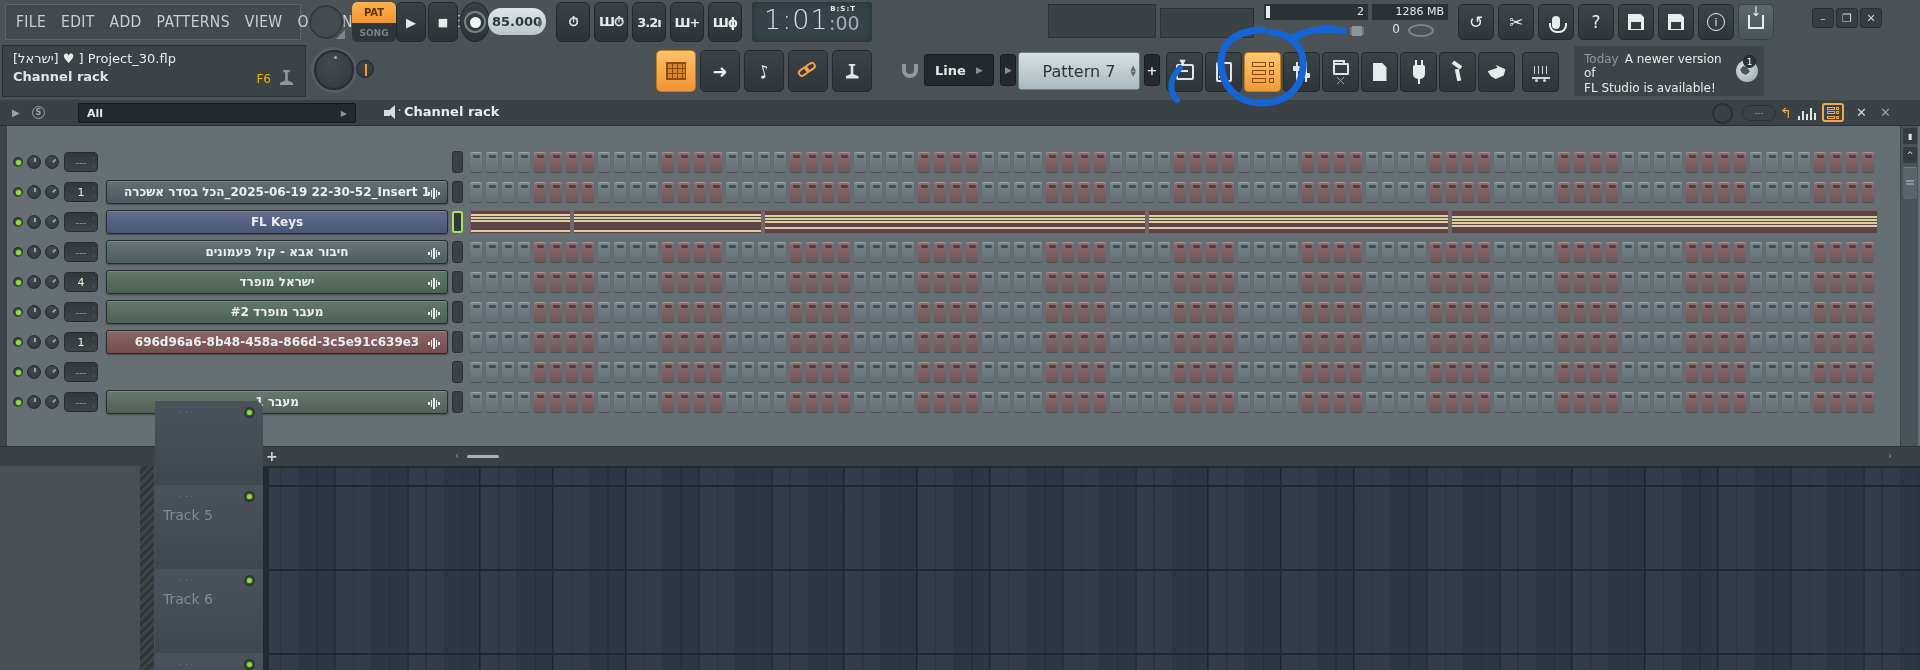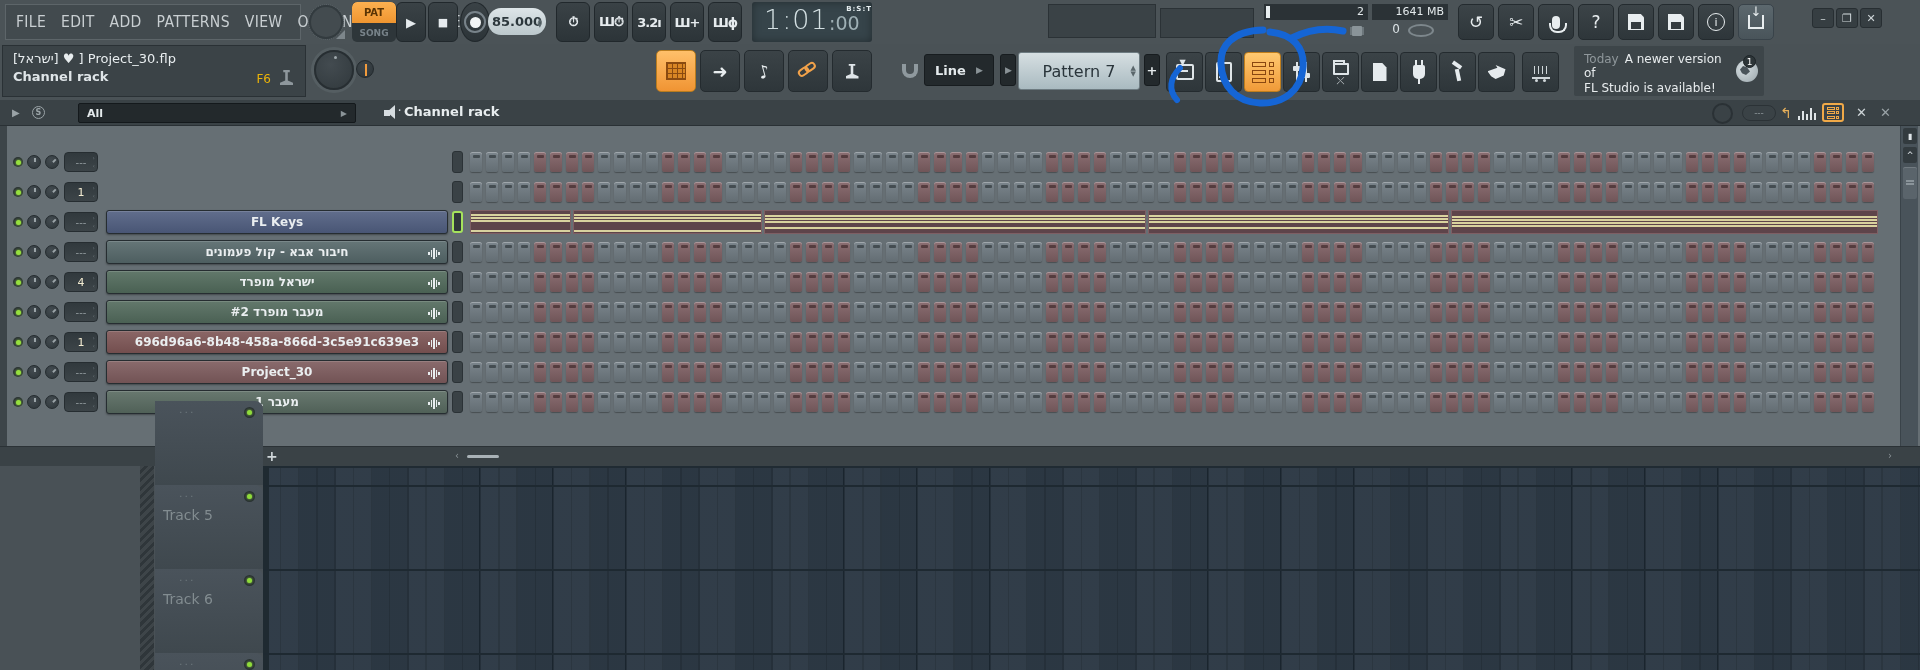--- a/index.html
+++ b/index.html
@@ -30,21 +30,21 @@
       background:linear-gradient(#dde5e8,#bcc8cc);color:#2c373c;font-size:13px;font-weight:bold;
       display:flex;align-items:center;justify-content:center;}
   .tempo .spin{position:absolute;right:4px;font-size:6px;line-height:5px;color:#5a666b;text-align:center;}
   .mini{font-size:13px;font-weight:bold;letter-spacing:-1px;}
   .timebox{position:absolute;left:752px;top:2px;width:120px;height:40px;background:#36444a;
       border:1px solid #26303
 
 5;border-radius:3px;box-shadow:inset 0 0 8px rgba(0,0,0,.35);}
   .time-main{position:absolute;left:12px;top:2px;font-size:27px;font-weight:200;color:#d3dfe2;letter-spacing:1px;}
   .time-sub{position:absolute;left:77px;top:10px;font-size:19px;color:#9fb0b5;}
-  .time-unit{position:absolute;right:0;top:3px;font-size:7px;font-weight:bold;color:#e6eef0;letter-spacing:1px;}
+  .time-unit{position:absolute;right:16px;top:3px;font-size:7px;font-weight:bold;color:#e6eef0;letter-spacing:1px;}
   .scope{position:absolute;background:#3a4246;border:1px solid #2b3236;}
   .cpu-meter{position:absolute;left:1264px;top:4px;width:104px;height:16px;background:#2b3236;}
   .cpu-meter .bar{position:absolute;left:2px;top:2px;width:4px;height:12px;background:#e8eef0;}
   .cpu-meter .val{position:absolute;right:4px;top:1px;font-size:11px;color:#e4eaec;}
   .mem{position:absolute;left:1372px;top:4px;width:76px;height:16px;background:#2b3236;
       font-size:11px;color:#e4eaec;text-align:right;padding-right:4px;line-height:16px;}
   .chip{position:absolute;left:1352px;top:26px;width:10px;height:10px;background:#8a9499;border-radius:1px;
       box-shadow:-3px 0 0 -1px #6c767b,3px 0 0 -1px #6c767b;}
   .plugcnt{position:absolute;left:1370px;top:22px;width:30px;font-size:12px;color:#dbe2e5;text-align:right;}
   .oval{position:absolute;left:1408px;top:24px;width:26px;height:13px;border:2px solid #7d878c;border-radius:50%;}
@@ -302,21 +302,21 @@
       <span class="time-main">1:01</span>
       <span class="time-sub">:00</span>
       <span class="time-unit">B:S:T</span>
     </div>
     <div class="scope" style="left:1048px;top:4px;width:108px;height:34px;"></div>
     <div class="scope" style="left:1160px;top:8px;width:94px;height:30px;"></div>
     <div class="cpu-meter">
       <span class="bar"></span>
       <span class="val">2</span>
     </div>
-    <div class="mem">1641 MB</div>
+    <div class="mem">1286 MB</div>
     <div class="chip"></div>
     <div class="plugcnt">0</div>
     <div class="oval"></div>
     <div class="ibtn" style="left:1458px;">
         <span>↺</span>
       </div>
     <div class="ibtn" style="left:1498px;">
         <span>✂</span>
       </div>
     <div class="ibtn" style="left:1538px;">
@@ -757,20 +757,30 @@
         <div class="cell b">
           <i></i>
         </div>
       </div>
       <div class="led" style="left: 13px; top: 61px;">
         <i></i>
       </div>
       <div class="knob" style="left: 27px; top: 59px;"></div>
       <div class="knob vol" style="left: 45px; top: 59px;"></div>
       <div class="target num" style="left: 64px; top: 56px;">1</div>
+      <div class="chname" style="top: 54px; background: linear-gradient(rgba(255, 255, 255, 0.1), rgba(0, 0, 0, 0.08)), rgb(83, 94, 102);">
+        <span class="vis">הרכשא רדסב לכה_2025-06-19 22-30-52_Insert 1</span>
+        <div class="waveico">
+          <i style="height: 3px;"></i>
+          <i style="height: 7px;"></i>
+          <i style="height: 11px;"></i>
+          <i style="height: 7px;"></i>
+          <i style="height: 3px;"></i>
+        </div>
+      </div>
       <div class="selpill" style="top: 55px;"></div>
       <div class="steps" style="top: 56px;">
         <div class="cell a">
           <i></i>
         </div>
         <div class="cell a">
           <i></i>
         </div>
         <div class="cell a">
           <i></i>
@@ -2204,30 +2214,20 @@
         <div class="cell b">
           <i></i>
         </div>
       </div>
       <div class="led" style="left: 13px; top: 241px;">
         <i></i>
       </div>
       <div class="knob" style="left: 27px; top: 239px;"></div>
       <div class="knob vol" style="left: 45px; top: 239px;"></div>
       <div class="target" style="left: 64px; top: 236px;">---</div>
-      <div class="chname" style="top: 234px; background: linear-gradient(rgba(255, 255, 255, 0.1), rgba(0, 0, 0, 0.08)), rgb(124, 90, 92);">
-        <span class="vis">Project_30</span>
-        <div class="waveico">
-          <i style="height: 3px;"></i>
-          <i style="height: 7px;"></i>
-          <i style="height: 11px;"></i>
-          <i style="height: 7px;"></i>
-          <i style="height: 3px;"></i>
-        </div>
-      </div>
       <div class="selpill" style="top: 235px;"></div>
       <div class="steps" style="top: 236px;">
         <div class="cell a">
           <i></i>
         </div>
         <div class="cell a">
           <i></i>
         </div>
         <div class="cell a">
           <i></i>

